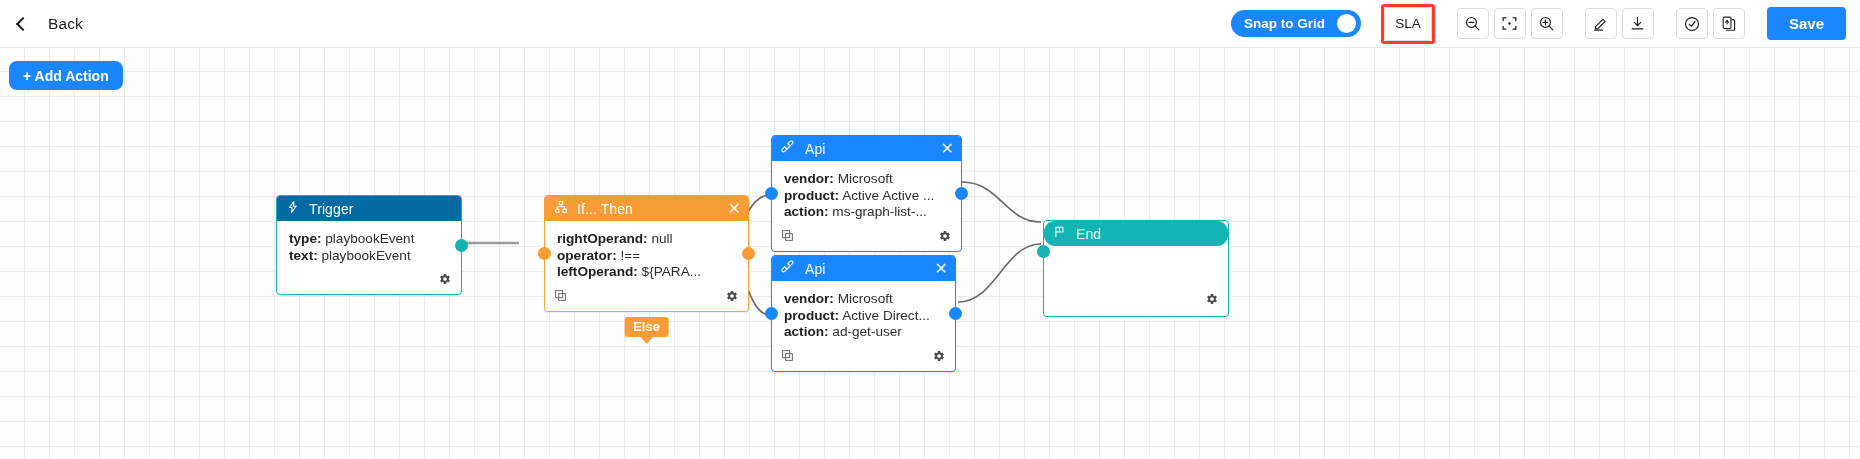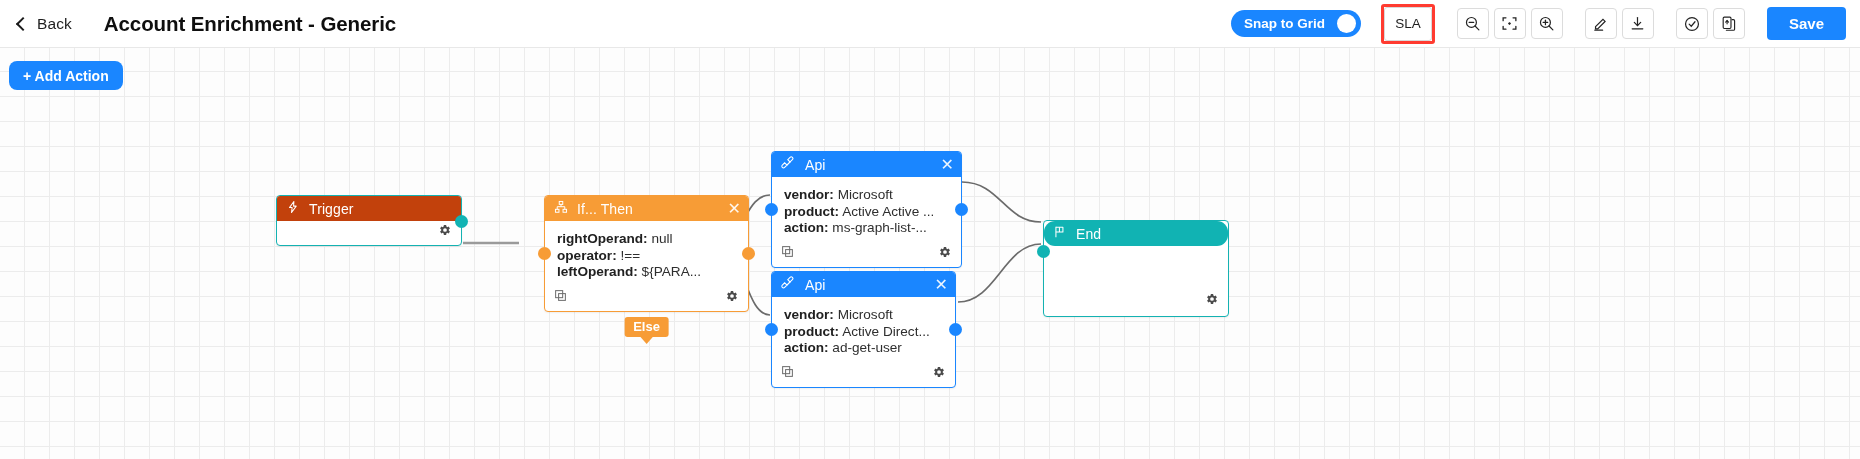--- a/index.html
+++ b/index.html
@@ -13,21 +13,21 @@
   
   .header {
     position: absolute; top: 0; left: 0;
     width: 1860px; height: 48px;
     background: #ffffff;
     border-bottom: 1px solid #e8e8e8;
     display: flex; align-items: center;
     z-index: 50;
   }
   .back-btn {
-    display: flex; align-items: center; gap: 9px;
+    display: flex; align-items: center; gap: 20px;
     margin-left: 18px; cursor: pointer;
     color: #1a1a1a;
   }
   .chev {
     width: 10px; height: 10px;
     border-left: 2px solid #1a1a1a;
     border-bottom: 2px solid #1a1a1a;
     transform: rotate(45deg);
     margin-top: 0px;
   }
@@ -173,24 +173,24 @@
 
   .node-foot {
     position: relative;
     height: 24px;
   }
   .copy-ic { position: absolute; left: 9px; bottom: 5px; }
   .gear-ic { position: absolute; right: 9px; bottom: 4px; }
 
   
   .n-trigger { border: 1px solid #14b2b2; }
-  .n-trigger .node-head { background: #c2410c; align-items: center; }
+  .n-trigger .node-head { background: #0369a1; align-items: center; }
   .n-if { border: 1px solid #f79c36; }
   .n-if .node-head { background: #f79c36; }
-  .n-api { border: 1px solid #1a86ff; margin-top: 16px; }
+  .n-api { border: 1px solid #1a86ff; }
   .n-api .node-head { background: #1a86ff; }
   .n-end { border: 1px solid #14b2b2; }
   .n-end .node-head { background: #11b3b3; border-radius: 11px; }
 
   
   .port {
     position: absolute; width: 13px; height: 13px;
     border-radius: 50%;
     top: 50%; margin-top: -6px;
     z-index: 6;
@@ -226,21 +226,20 @@
 
 <div id="app">
 
   <div class="header">
 
     <div class="back-btn">
       <span class="chev"></span>
       <span class="back-label">Back</span>
     </div>
 
-    <div class="page-title">Account Enrichment - Generic</div>
 
 
     <div class="header-right">
 
       <div class="snap-toggle">
         <span class="snap-label">Snap to Grid</span>
         <span class="snap-knob"></span>
       </div>
 
       <div class="sla-wrap">
@@ -339,20 +338,24 @@
     </svg>
 
     <div class="node n-trigger" style="left:276px; top:147px; width:186px;">
       <div class="node-head">
         <span>
           <svg width="14" height="14" viewBox="0 0 24 24" fill="none" stroke="#fff" stroke-width="1.8" stroke-linejoin="round">
             <path d="M13.5 2.5 L6 13 h4.5 L9.5 21.5 L17.5 10.5 H13 Z"></path>
           </svg>
         </span>
         <span class="title">Trigger</span>
+      </div>
+      <div class="node-body">
+        <div class="kv"><b>type:</b> <span>playbookEvent</span></div>
+        <div class="kv"><b>text:</b> <span>playbookEvent</span></div>
       </div>
       <div class="node-foot">
         <span class="gear-ic">
           <svg width="14" height="14" viewBox="0 0 24 24" fill="#4a4a4a">
             <path d="M19.4 13a7.6 7.6 0 0 0 0-2l2-1.5-2-3.4-2.4 1a7.5 7.5 0 0 0-1.7-1L15 3.5h-4l-.3 2.6a7.5 7.5 0 0 0-1.7 1l-2.4-1-2 3.4L6.6 11a7.6 7.6 0 0 0 0 2l-2 1.5 2 3.4 2.4-1a7.5 7.5 0 0 0 1.7 1l.3 2.6h4l.3-2.6a7.5 7.5 0 0 0 1.7-1l2.4 1 2-3.4zM13 15.2A3.2 3.2 0 1 1 16.2 12 3.2 3.2 0 0 1 13 15.2z" transform="translate(-1,0)"></path>
           </svg>
         </span>
       </div>
       <span class="port right teal"></span>
     </div>

